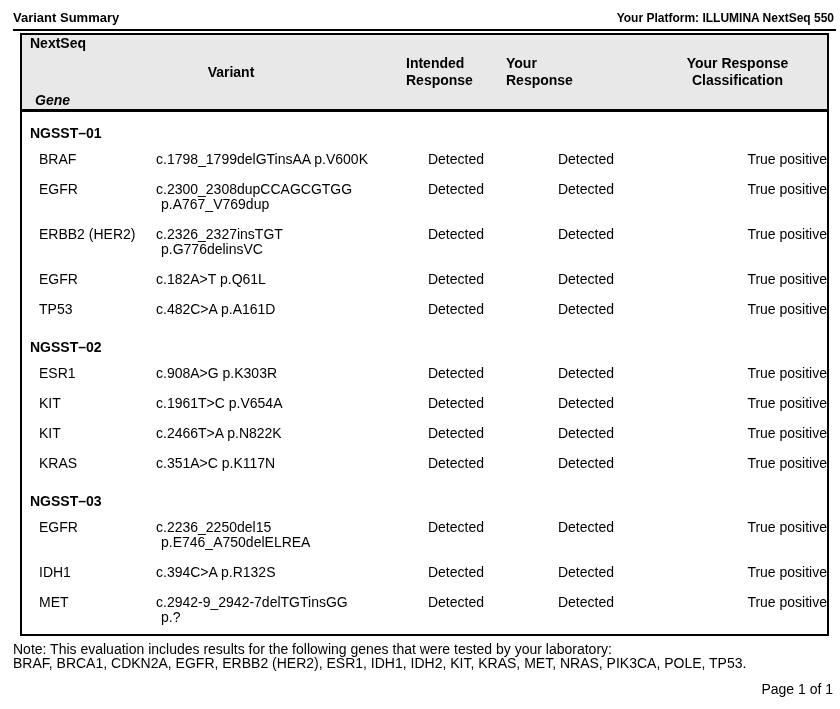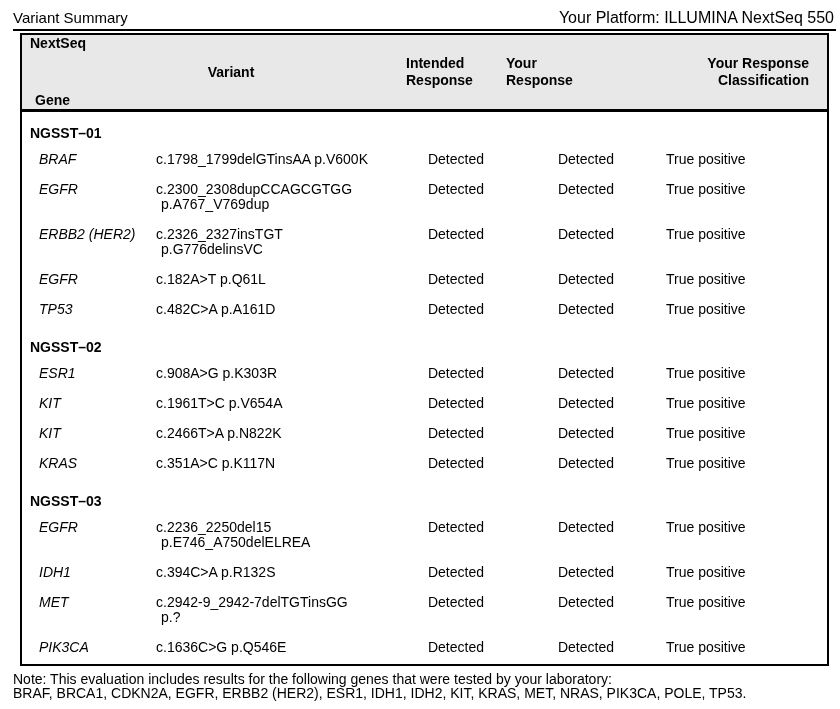--- a/index.html
+++ b/index.html
@@ -7,46 +7,46 @@
     width:840px; height:709px; background:#ffffff; color:#000000;
     font-family:"Liberation Sans", sans-serif; overflow:hidden;
   }
   .page { padding-top:9px; }
 
   
   .page-header {
     display:flex; justify-content:space-between; align-items:flex-end;
     margin:0 4px 0 13px; padding-bottom:3px; border-bottom:2px solid #000;
   }
-  .title { font-weight:normal; font-size:15px; line-height:17px; }
-  .platform { font-weight:normal; font-size:16px; line-height:16px; padding-right:2px; }
+  .title { font-weight:bold; font-size:13px; line-height:17px; }
+  .platform { font-weight:bold; font-size:12px; line-height:16px; padding-right:2px; }
 
   
   table.variant-table {
     border-collapse:collapse; table-layout:fixed;
     width:807px; margin:2px 0 0 20px; border:2px solid #000;
   }
   thead th {
     background:#e8e8e8; border-bottom:3px solid #000;
     height:55px; vertical-align:middle; font-size:14px; font-weight:bold;
     line-height:17px; padding:0;
   }
   th.col-gene { text-align:left; padding-left:8px; }
-  th.col-gene .gene-hdr { padding-left:5px;margin-top:40px; }
+  th.col-gene .gene-hdr { font-style:italic; padding-left:5px;margin-top:40px; }
   th.col-variant { text-align:center; padding-right:95px; }
   th.col-center { text-align:left; }
-  th.col-cls { text-align:right; padding-right:18px; }
+  th.col-cls { text-align:center; padding-right:18px; }
 
   tbody td { vertical-align:top; font-size:14px; line-height:15px; padding:6px 0 9px 0; }
   td.section { font-weight:bold; padding:14px 16px 5px 8px; }
-  td.gene { font-style:italic; padding-left:17px;margin-top:33px; }
+  td.gene { padding-left:17px;margin-top:33px; }
   td.variant { padding-left:5px; }
   td.variant .v2 { padding-left:5px; }
   td.c { text-align:center; }
-  td.cls { text-align:left; padding-right:18px; }
+  td.cls { text-align:right; }
 
   
   .footer { margin:6px 7px 0 13px; font-size:14px; line-height:14px; }
   .note-line2 { }
   .page-num { text-align:right; margin-top:12px; }
 </style>
 </head>
 <body>
 
 <div class="page">
@@ -205,29 +205,20 @@
       <tr>
         <td class="gene">MET</td>
         <td class="variant">
           <div>c.2942-9_2942-7delTGTinsGG</div>
           <div class="v2">p.?</div>
         </td>
         <td class="c">Detected</td>
         <td class="c">Detected</td>
         <td class="cls">True positive</td>
       </tr>
-      <tr>
-        <td class="gene">PIK3CA</td>
-        <td class="variant">
-          <div>c.1636C&gt;G p.Q546E</div>
-        </td>
-        <td class="c">Detected</td>
-        <td class="c">Detected</td>
-        <td class="cls">True positive</td>
-      </tr>
 
     </tbody>
   </table>
 
   <div class="footer">
     <div class="note-line1">Note: This evaluation includes results for the following genes that were tested by your laboratory:</div>
     <div class="note-line2">BRAF, BRCA1, CDKN2A, EGFR, ERBB2 (HER2), ESR1, IDH1, IDH2, KIT, KRAS, MET, NRAS, PIK3CA, POLE, TP53.</div>
     <div class="page-num">Page 1 of 1</div>
   </div>
 

